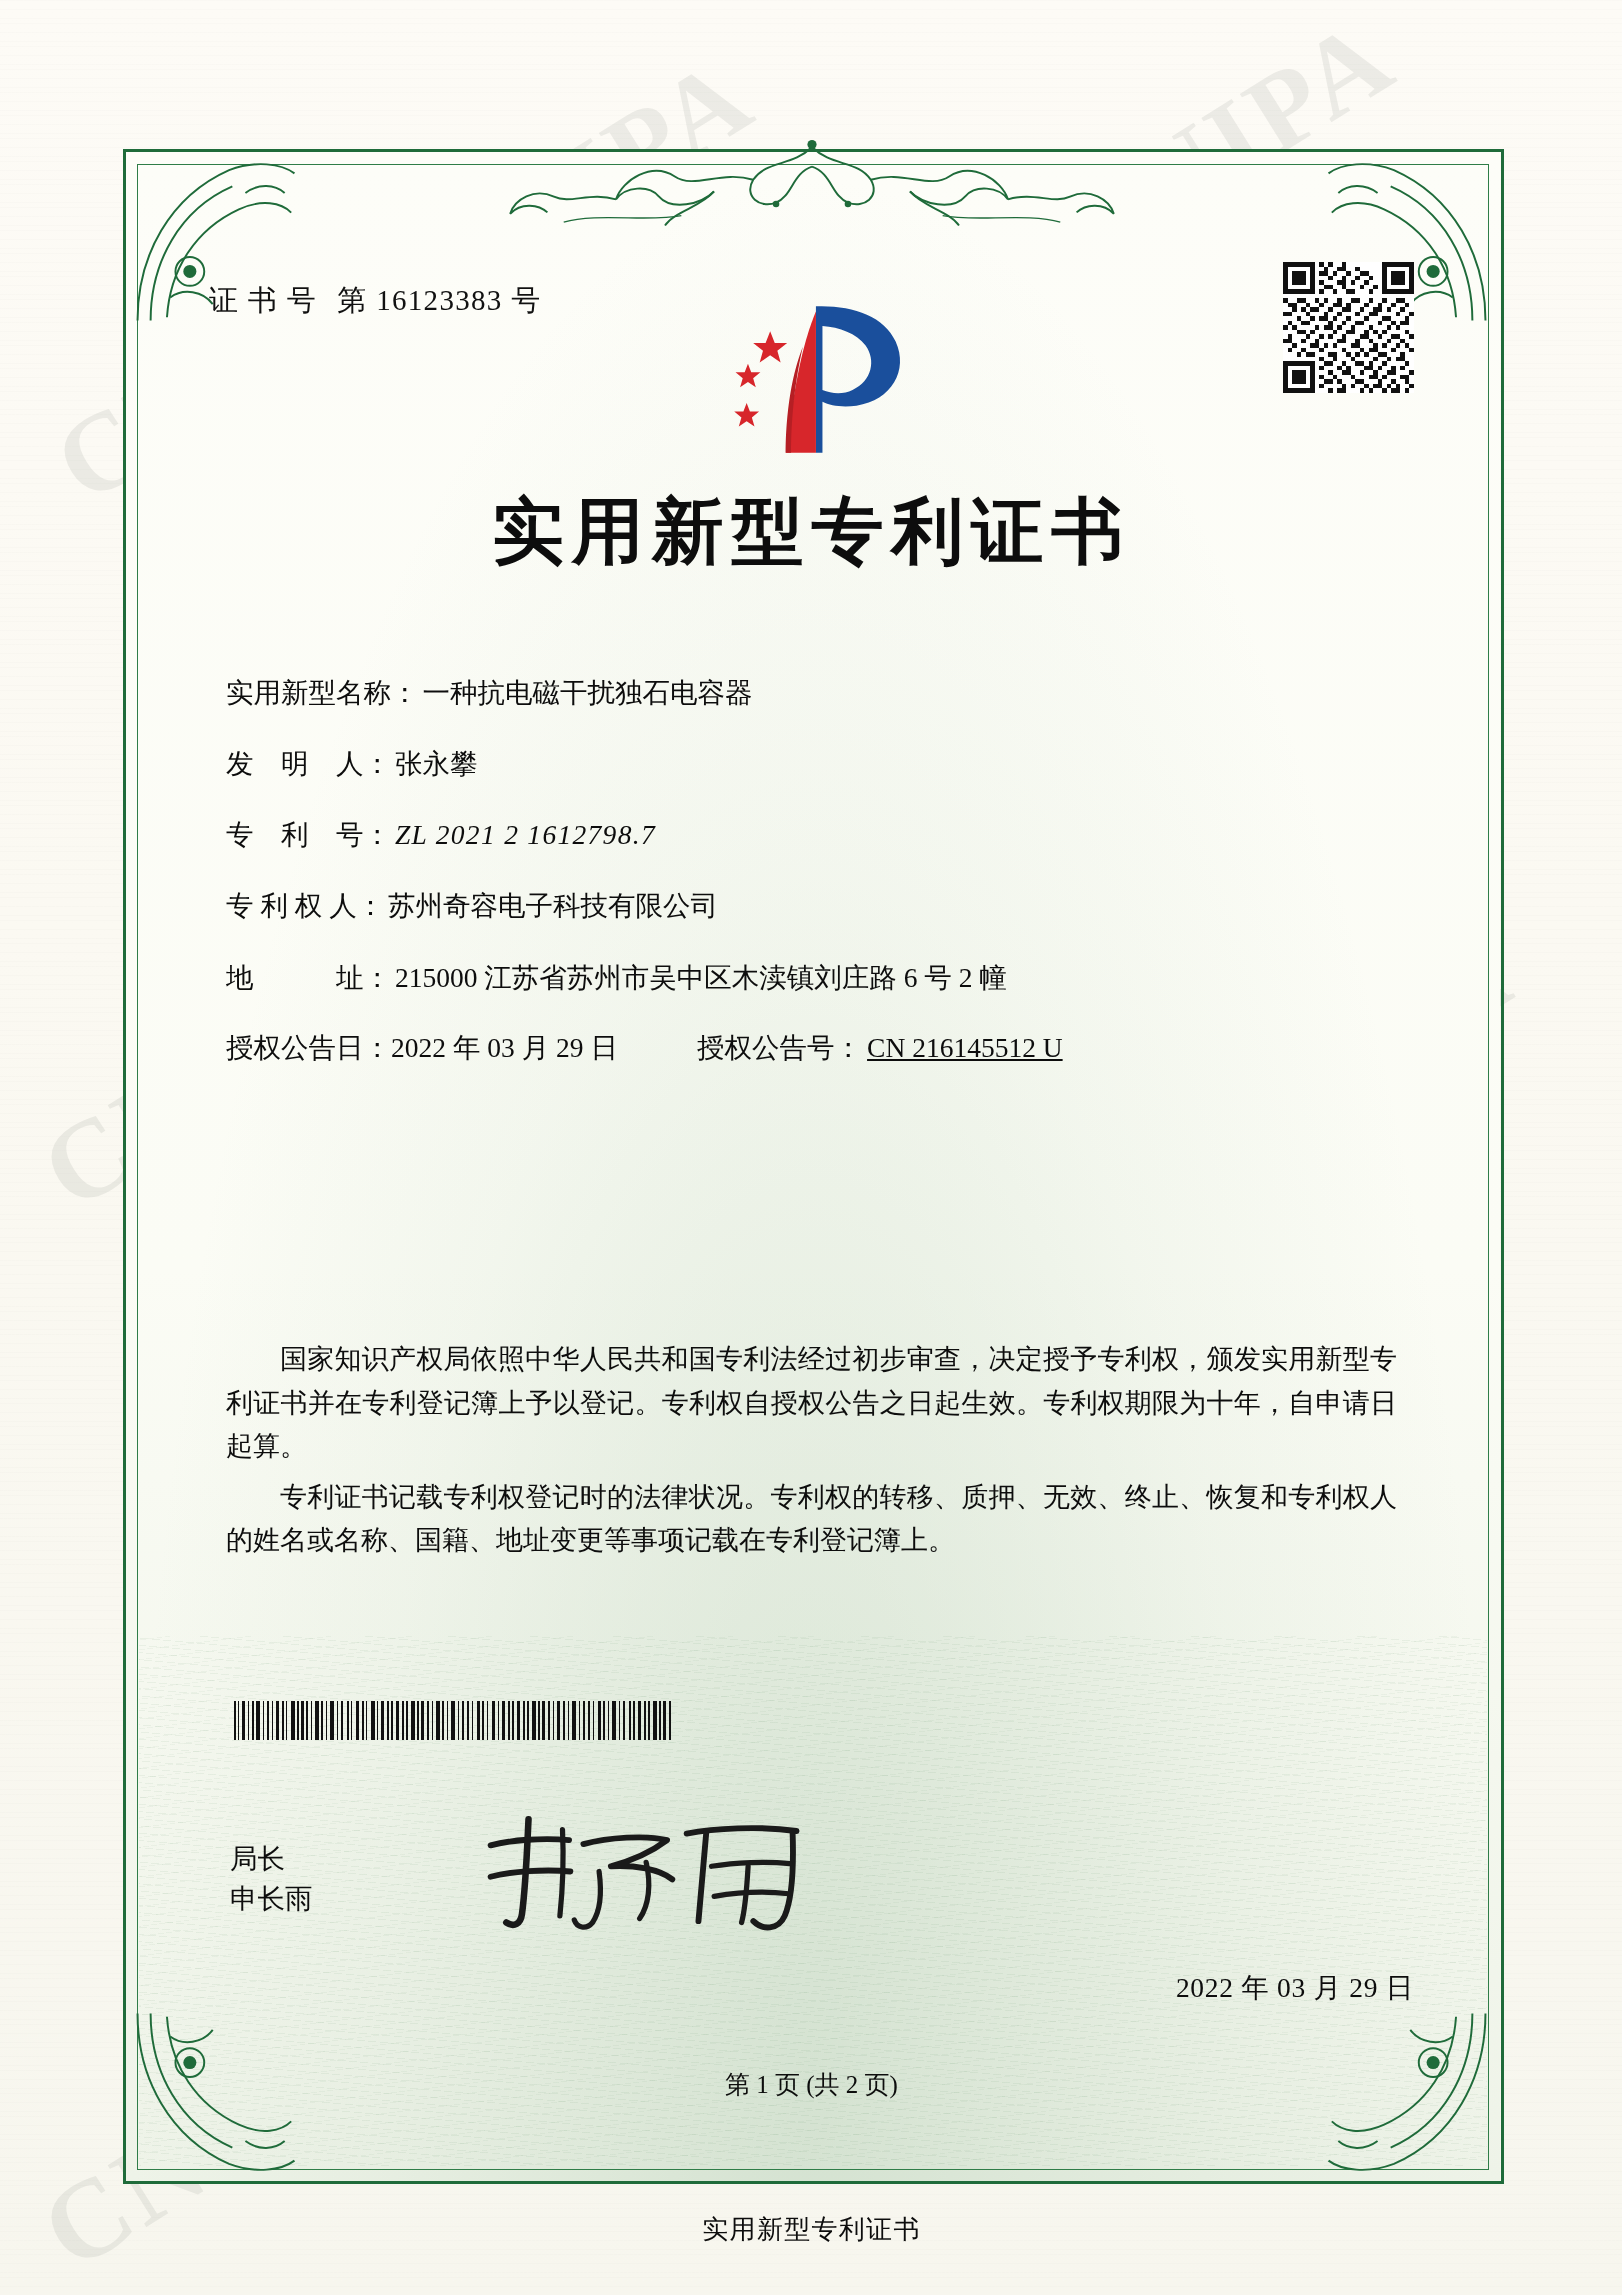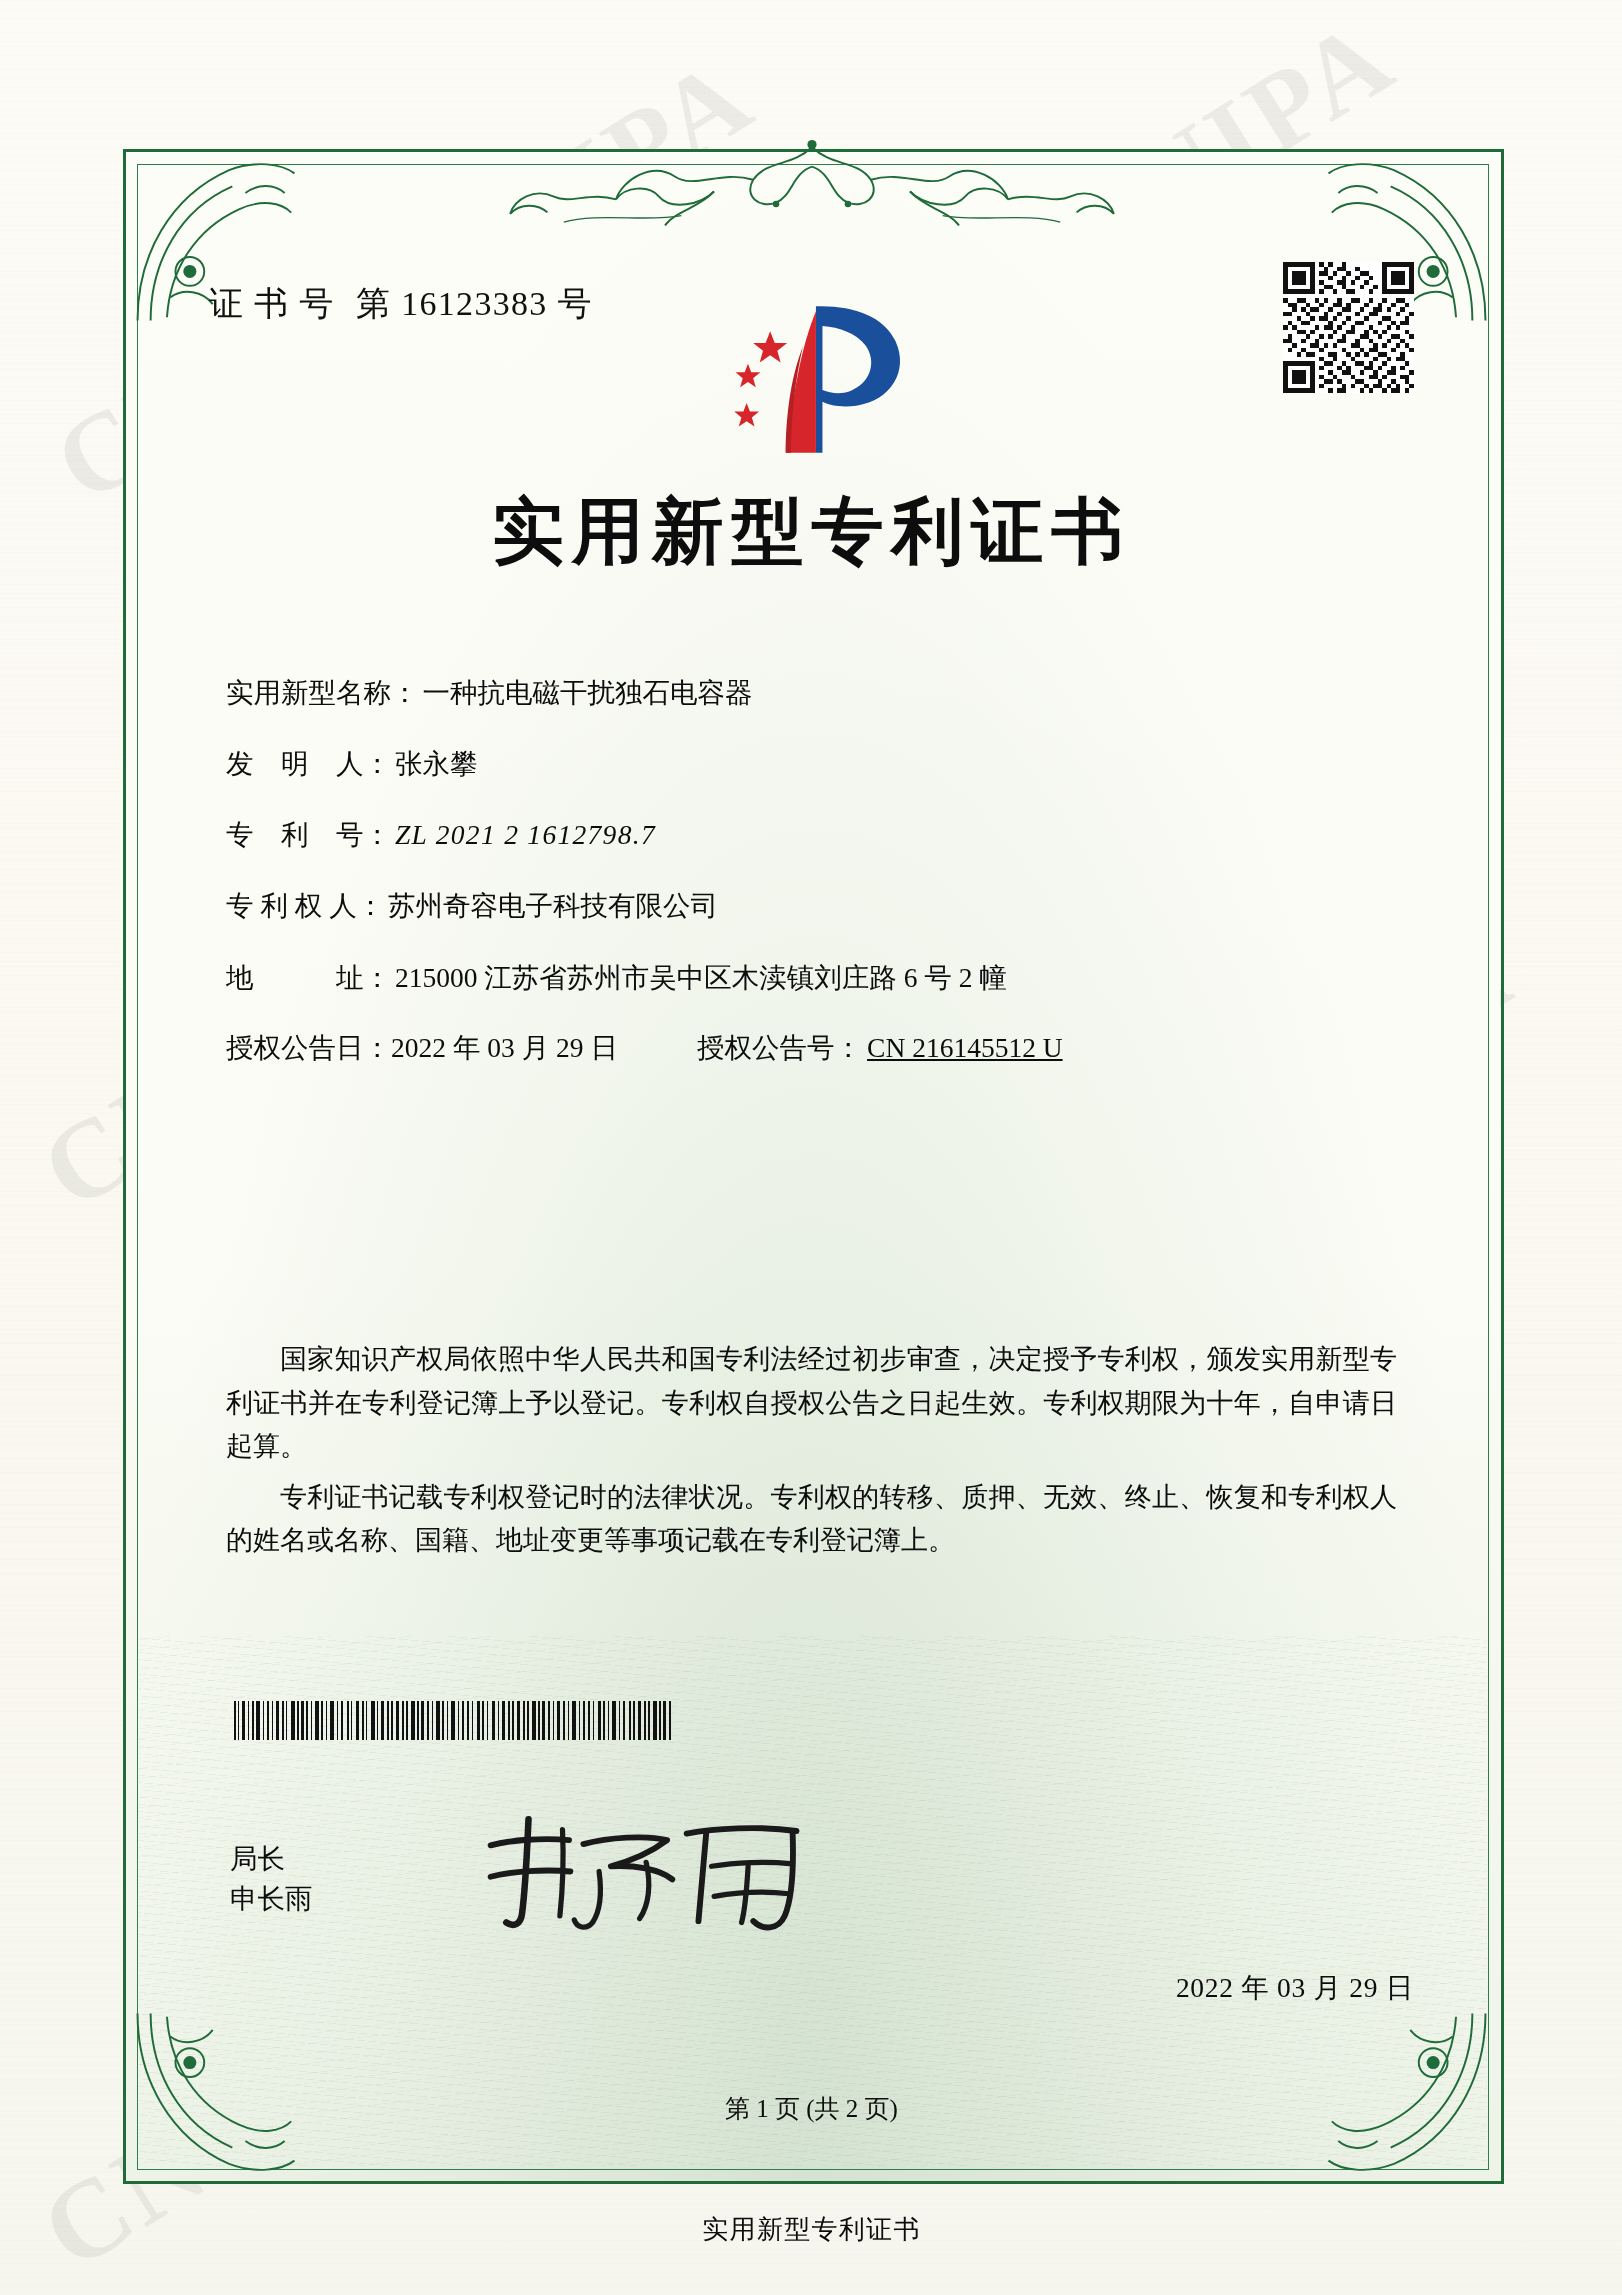--- a/index.html
+++ b/index.html
@@ -103,21 +103,21 @@
     height: 98px;
     color: #1f6b3a;
   }
   .top-ornament svg { width: 100%; height: 100%; display: block; }
 
   
   .cert-no {
     position: absolute;
     left: 209px;
     top: 281px;
-    font-size: 34px;
+    font-size: 29px;
     letter-spacing: 1.3px;
     color: #111;
   }
 
   .qr {
     position: absolute;
     right: 209px;
     top: 262px;
     width: 131px;
     height: 131px;
@@ -233,21 +233,20 @@
     letter-spacing: 0.7px;
   }
 
   .page-num {
     position: absolute;
     left: 0; right: 0;
     top: 2068px;
     text-align: center;
     font-size: 25px;
     color: #0d0d0d;
-    margin-top: 24px;
   }
 
   .footer-note {
     position: absolute;
     left: 0; right: 0;
     top: 2212px;
     text-align: center;
     font-size: 26px;
     color: #0d0d0d;
     letter-spacing: 1.3px;

